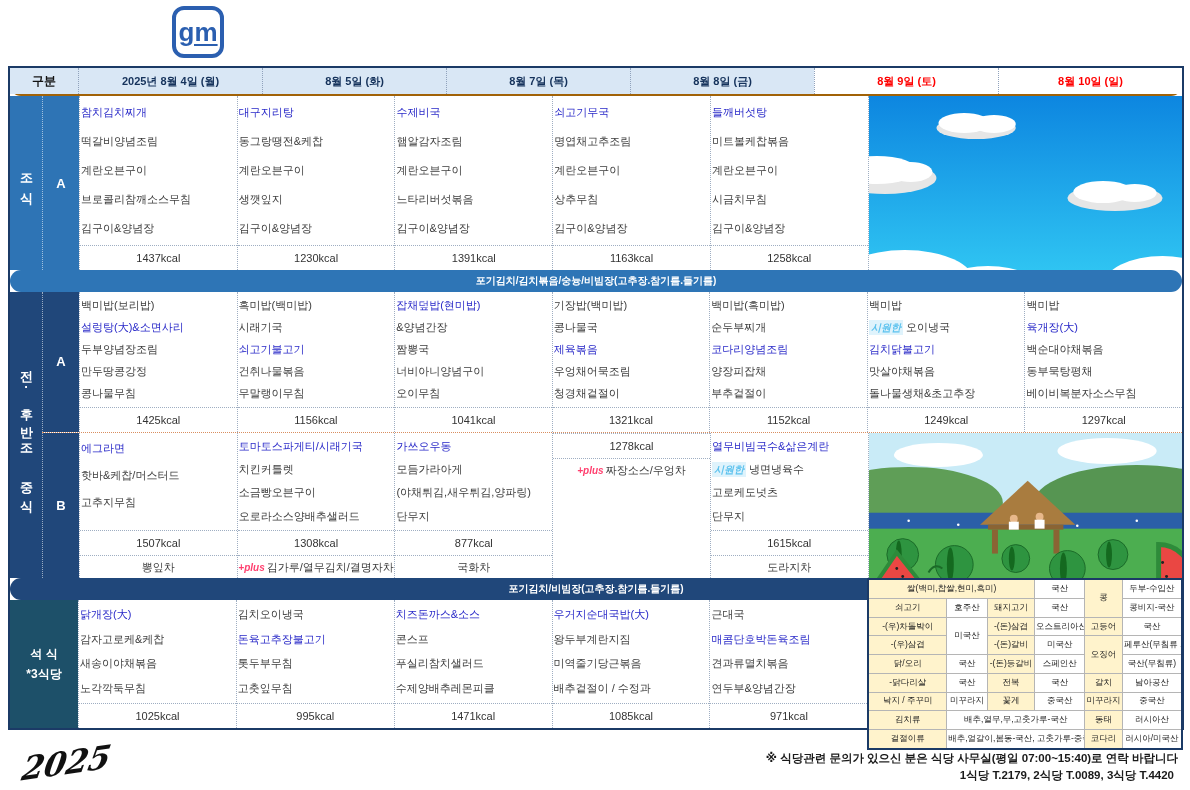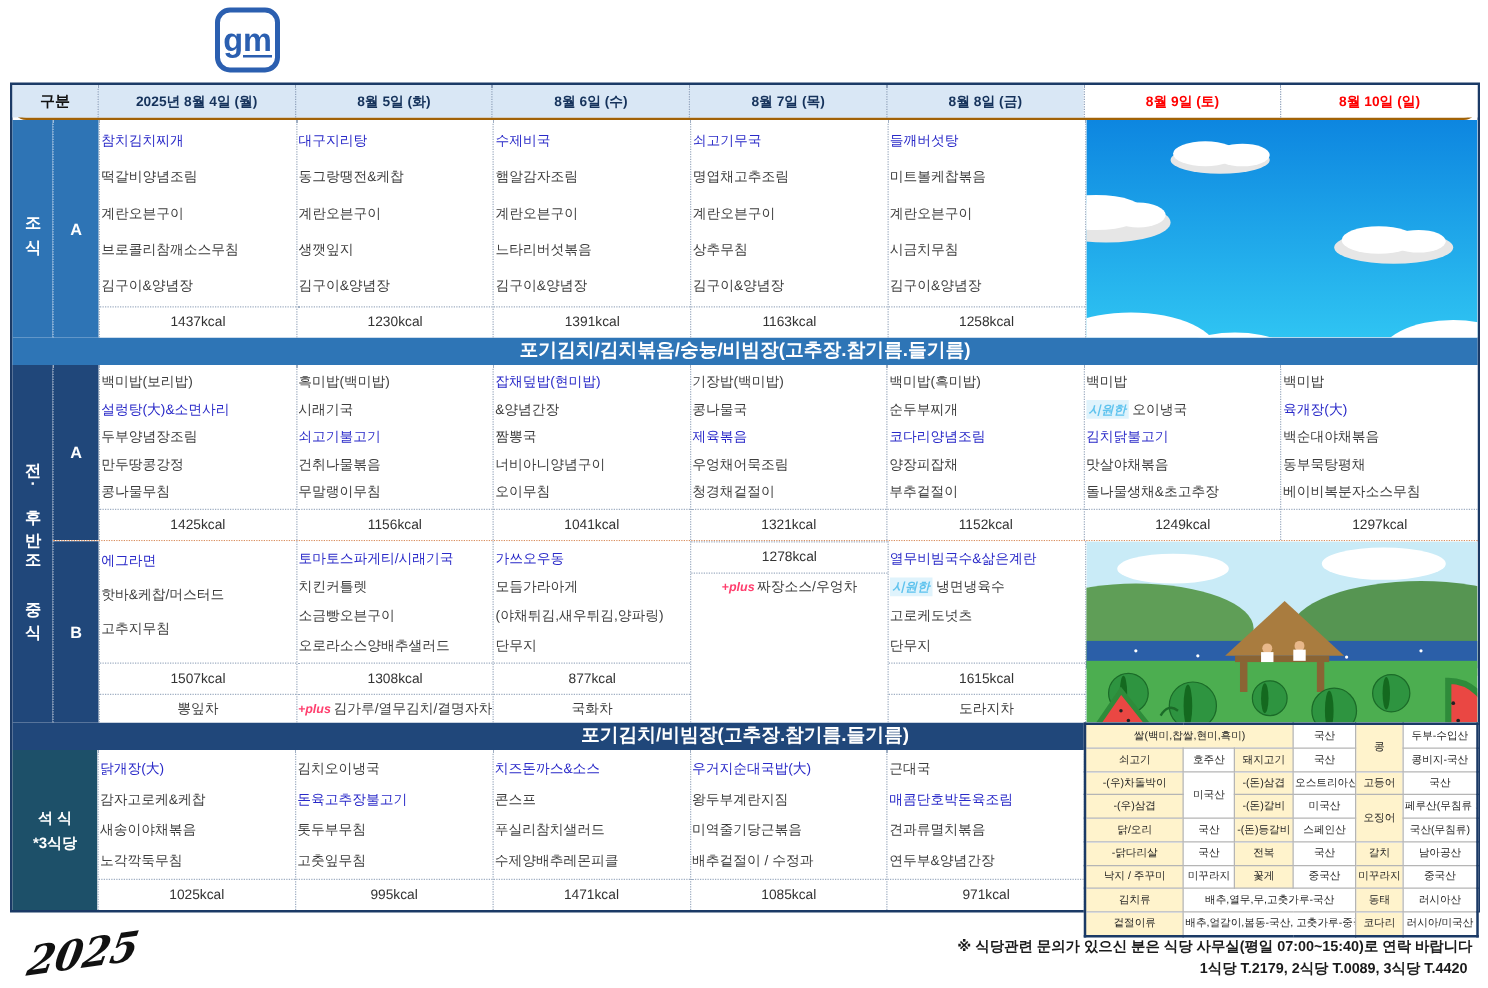--- a/index.html
+++ b/index.html
@@ -44,21 +44,21 @@
   .mline.main{color:#2929C8;}
   .badge{font-style:italic;color:#5FC3EE;background:#DFF3FC;font-weight:bold;
          font-size:10px;padding:12px 2px;margin-right:3px;}
   .kcal{height:24px;line-height:24px;text-align:center;border-top:1px dotted #9FAEC2;
         font-size:11px;color:#333;}
   .tea{height:22px;line-height:22px;text-align:center;border-top:1px dotted #9FAEC2;
        font-size:11px;color:#3D3D3D;white-space:nowrap;overflow:hidden;}
   .plus{color:#FF3F6E;font-weight:bold;font-style:italic;font-size:10px;margin-right:2px;}
 
   .divider{height:22px;line-height:22px;text-align:center;color:#fff;font-weight:bold;
-           font-size:15px;}
+           font-size:10px;border-radius:11px;}
   #divider1{background:#2E75B6;}
   #divider2{background:#20477A;}
 
   #lunch{height:286px;}
   .lunch-right{flex:1;display:flex;flex-direction:column;}
   .lunch-row{display:flex;}
   #lunch-a{height:140px;}
   #lunch-b{height:146px;border-top:1px dotted #D98E5F;}
 
   #dinner{height:128px;}
@@ -94,21 +94,20 @@
   </div>
   <span class="main-title">주 간 식 단 표</span>
 </div>
 
 <div id="meal-table">
 
   <div class="header-row" id="header-row">
     <div class="corner">구분</div>
   <div class="day-h">2025년 8월 4일 (월)</div>
       <div class="day-h">8월 5일 (화)</div>
-      <div class="day-h">8월 6일 (수)</div>
       <div class="day-h">8월 7일 (목)</div>
       <div class="day-h">8월 8일 (금)</div>
       <div class="day-h weekend">8월 9일 (토)</div>
       <div class="day-h weekend">8월 10일 (일)</div>
     </div>
 
   <div class="section" id="breakfast">
     <div class="sec-label bk-bg">
       <span class="vert">조식</span>
     </div>

